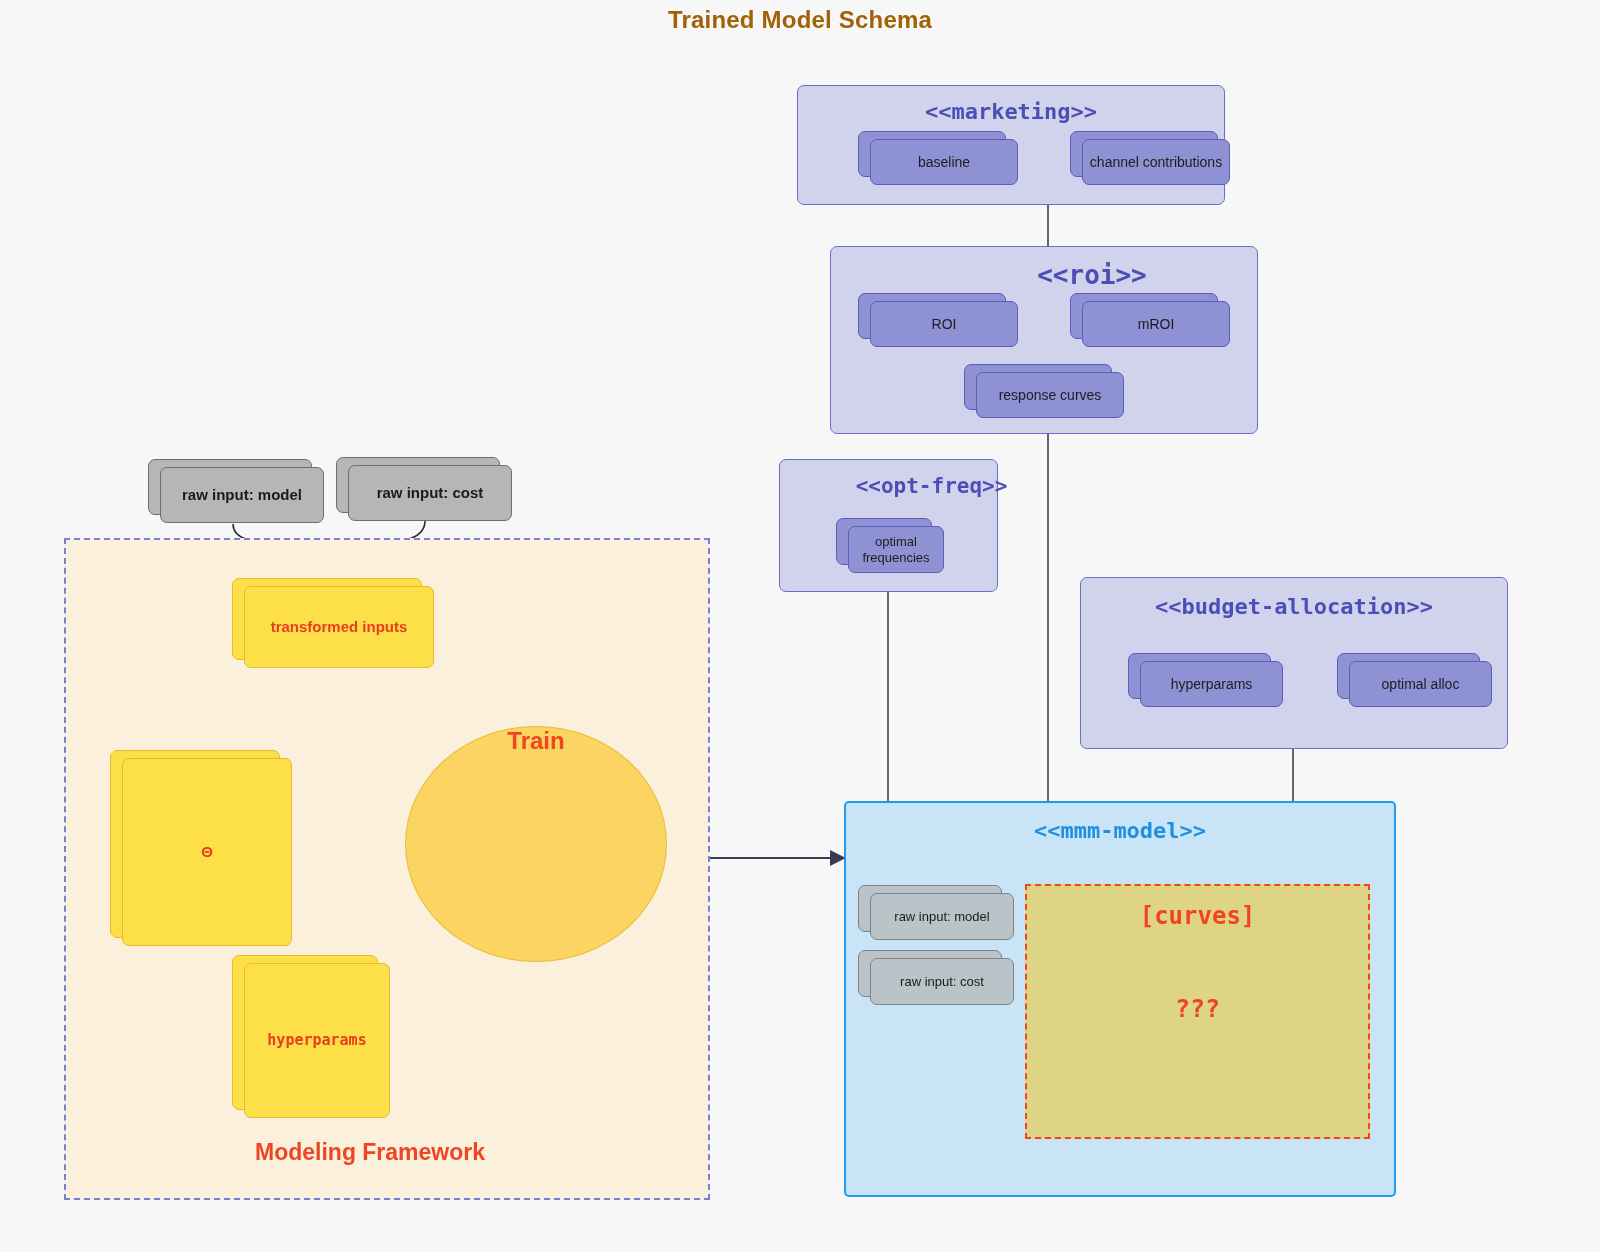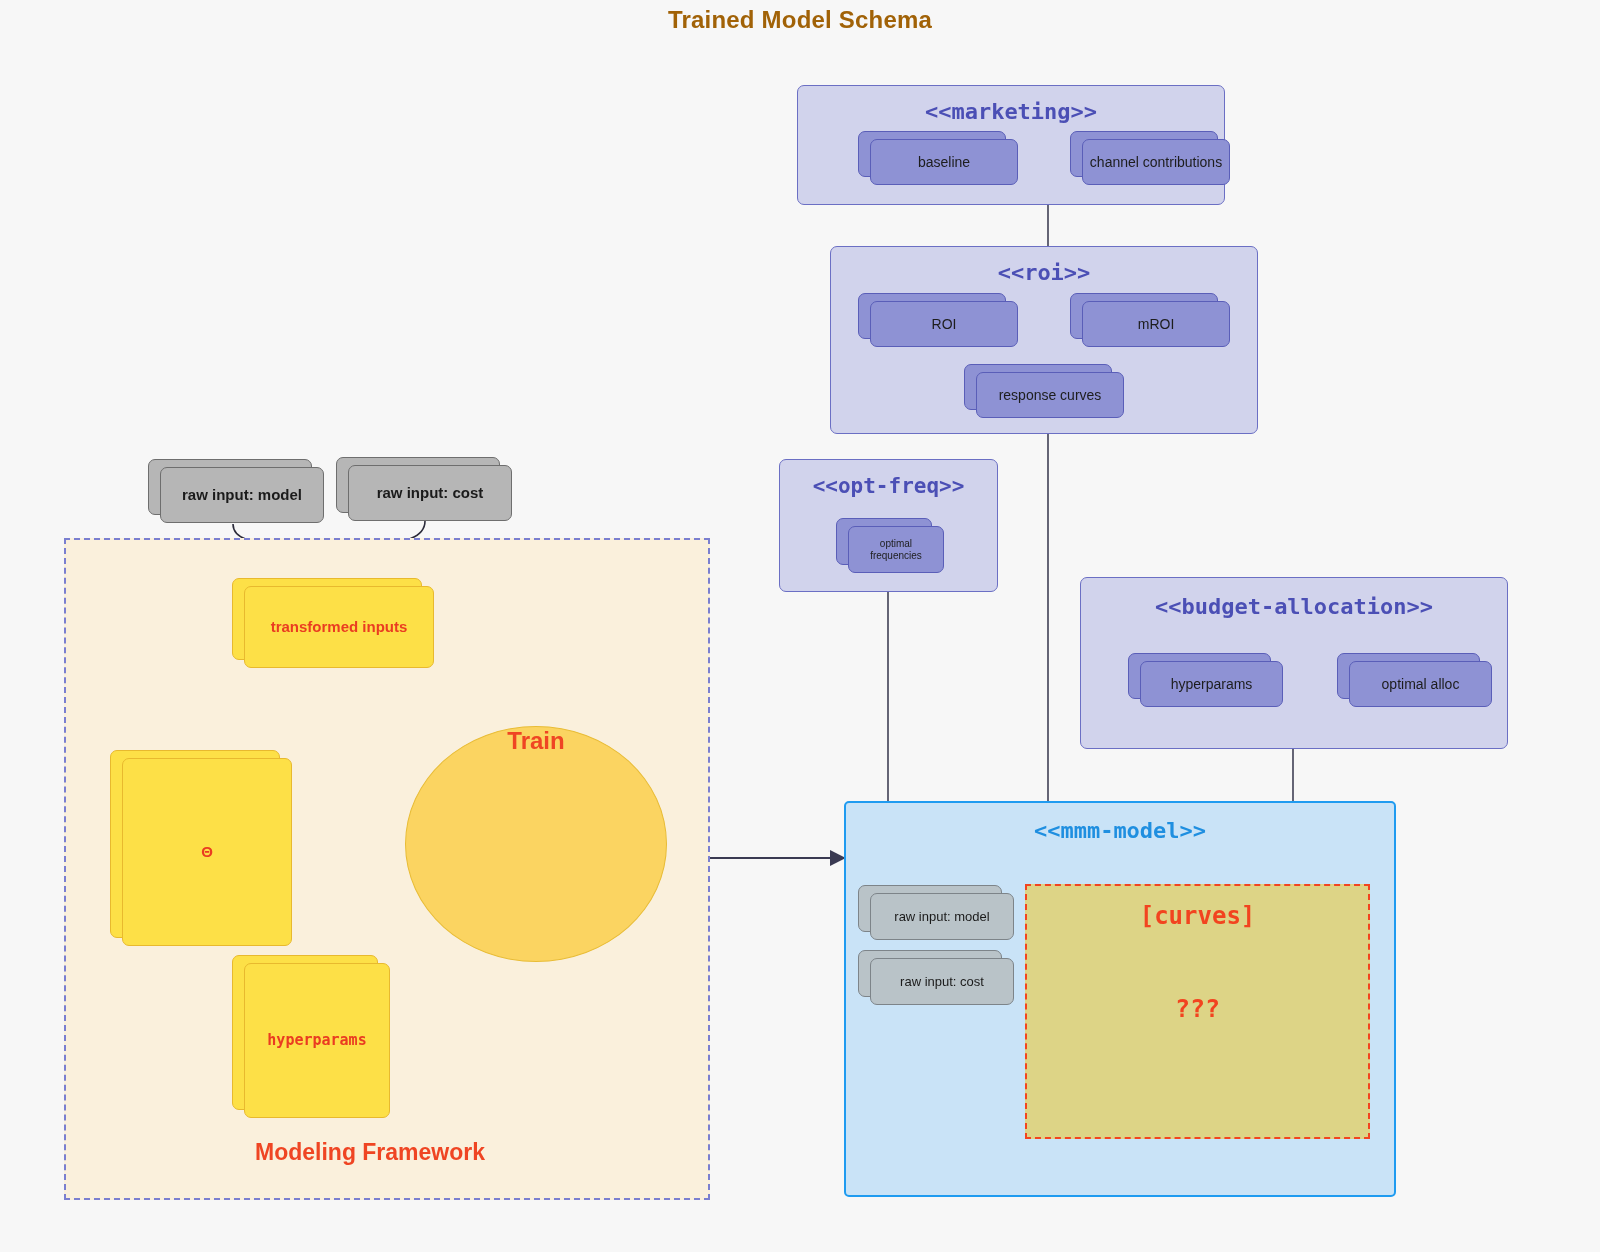--- a/index.html
+++ b/index.html
@@ -182,41 +182,41 @@
   <div class="node purple" style="left:858px;top:131px;width:148px;height:46px;">
     <div class="back"></div>
     <div class="front">baseline</div>
   </div>
   <div class="node purple" style="left:1070px;top:131px;width:148px;height:46px;">
     <div class="back"></div>
     <div class="front">channel contributions</div>
   </div>
 
   <div class="pkg" style="left:830px;top:246px;width:428px;height:188px;">
-    <div class="pkg-title" style="top:13px;font-size:22px;">&lt;&lt;roi&gt;&gt;</div>
+    <div class="pkg-title" style="top:13px;font-size:26px;padding-left:48px;">&lt;&lt;roi&gt;&gt;</div>
   </div>
   <div class="node purple" style="left:858px;top:293px;width:148px;height:46px;">
     <div class="back"></div>
     <div class="front">ROI</div>
   </div>
   <div class="node purple" style="left:1070px;top:293px;width:148px;height:46px;">
     <div class="back"></div>
     <div class="front">mROI</div>
   </div>
   <div class="node purple" style="left:964px;top:364px;width:148px;height:46px;">
     <div class="back"></div>
     <div class="front">response curves</div>
   </div>
 
   <div class="pkg" style="left:779px;top:459px;width:219px;height:133px;">
-    <div class="pkg-title" style="top:14px;font-size:21px;">&lt;&lt;opt-freq&gt;&gt;</div>
+    <div class="pkg-title" style="top:14px;font-size:21px;margin-left:43px;">&lt;&lt;opt-freq&gt;&gt;</div>
   </div>
   <div class="node purple" style="left:836px;top:518px;width:96px;height:47px;">
     <div class="back"></div>
-    <div class="front" style="white-space:pre-line;font-size:10px;">optimal
+    <div class="front" style="white-space:pre-line;font-size:13px;">optimal
 frequencies</div>
   </div>
 
   <div class="pkg" style="left:1080px;top:577px;width:428px;height:172px;">
     <div class="pkg-title" style="top:16px;font-size:22px;">&lt;&lt;budget-allocation&gt;&gt;</div>
   </div>
   <div class="node purple" style="left:1128px;top:653px;width:143px;height:46px;">
     <div class="back"></div>
     <div class="front">hyperparams</div>
   </div>

